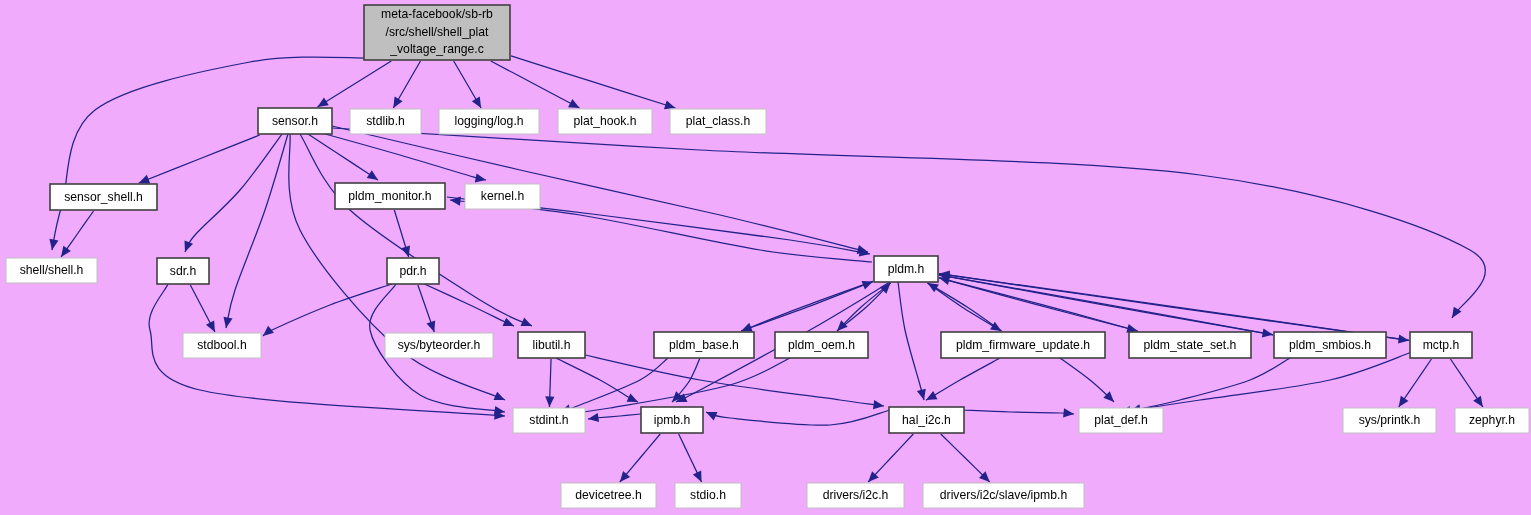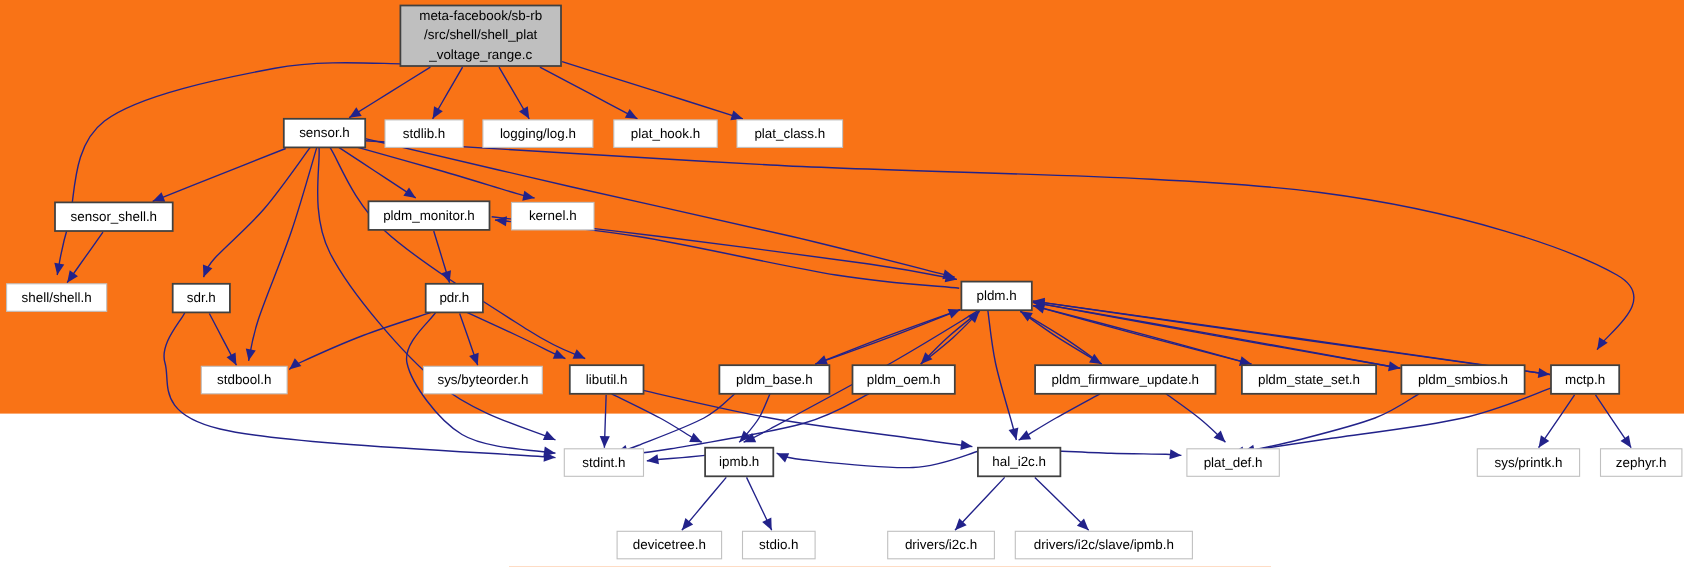--- a/index.html
+++ b/index.html
@@ -1,17 +1,17 @@
 <!DOCTYPE html>
 <html><head>
 <meta charset="utf-8">
 <style>
   html,body{margin:0;padding:0;background:#ffffff;}
   body{width:1531px;height:515px;overflow:hidden;font-family:"Liberation Sans",sans-serif;}
-  #graph-root{position:relative;width:1531px;height:376px;background:#f97316;}
+  #graph-root{position:relative;width:1531px;height:515px;background:#f0abfc;}
   svg#depgraph{display:block;width:1531px;height:515px;}
   .node-box{fill:#ffffff;stroke:#c0c0c0;stroke-width:1;}
   .node-box.own{stroke:#404040;stroke-width:1.6;}
   .node-box.root{fill:#bfbfbf;stroke:#404040;stroke-width:1.6;}
   .node-label{font-family:"Liberation Sans",sans-serif;font-size:12.2px;fill:#000000;text-anchor:middle;dominant-baseline:middle;}
   .edge{fill:none;stroke:#22228a;stroke-width:1.25;}
   .arrow{fill:#22228a;stroke:none;}
 </style>
 </head>
 <body>

